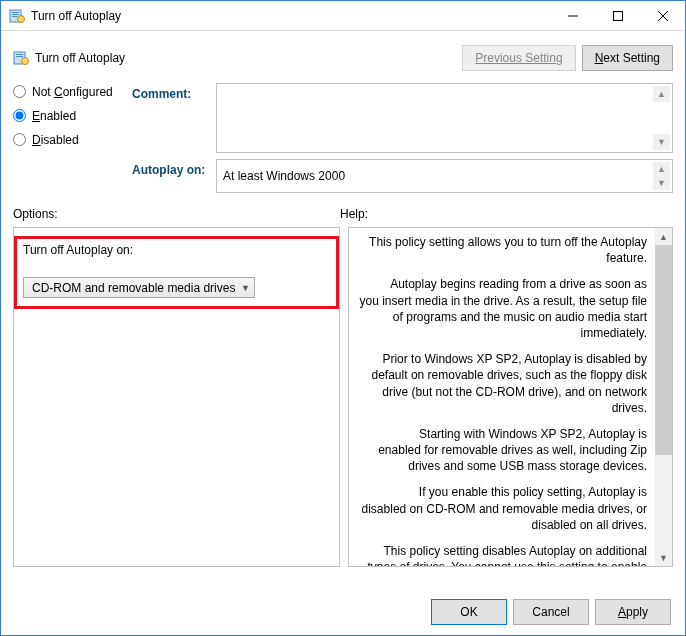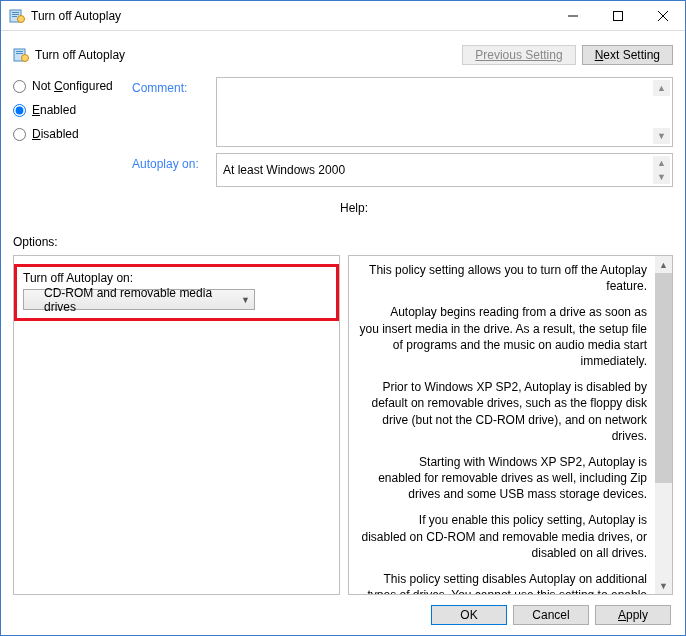--- a/index.html
+++ b/index.html
@@ -5,40 +5,40 @@
 * { box-sizing: border-box; margin: 0; padding: 0; font-family: "Segoe UI", Tahoma, sans-serif; font-size: 12px; }
 body { background: #fff; width: 686px; height: 636px; border: 1px solid #3a7ac8; position: relative; }
 .titlebar { height: 30px; display: flex; align-items: center; padding: 0 0 0 8px; border-bottom: 1px solid #ddd; }
 .titlebar .app-icon { width: 16px; height: 16px; margin-right: 6px; }
 .titlebar .title { flex: 1; color: #000; }
 .winbtn { width: 45px; height: 29px; display: flex; align-items: center; justify-content: center; background: #fff; }
 .content { padding: 10px 12px 0 12px; }
 .header-row { display: flex; align-items: center; gap: 6px; padding: 4px 0 10px 0; }
 .header-row .app-icon { width: 16px; height: 16px; }
 .nav-buttons { margin-left: auto; display: flex; gap: 6px; }
-button.std { height: 20px; padding: 0 12px; background: #e1e1e1; border: 1px solid #adadad; color: #000; }
+button.std { height: 26px; padding: 0 12px; background: #e1e1e1; border: 1px solid #adadad; color: #000; }
 button.std:disabled { color: #888; background: #efefef; border-color: #d0d0d0; }
 .underline-accel { text-decoration: underline; }
 .top-grid { display: grid; grid-template-columns: 115px 80px 1fr; gap: 6px 4px; margin-top: 2px; }
 .radio-col { display: flex; flex-direction: column; gap: 10px; padding-top: 2px; }
-.radio-item { display: flex; align-items: center; gap: 6px; }
+.radio-item { display: flex; align-items: flex-start; gap: 6px; }
 .radio-item input { width: 13px; height: 13px; }
-.label-col { color: #3b82f6; padding-top: 4px; }
+.label-col { color: #0c4a6e; padding-top: 4px; font-weight: bold; }
 .textarea-wrap { border: 1px solid #c0c0c0; position: relative; height: 70px; background: #fff; }
 .textarea-wrap .sb { position: absolute; right: 2px; width: 17px; display: flex; flex-direction: column; justify-content: space-between; top: 2px; bottom: 2px; }
 .sb-btn { height: 16px; background: #f0f0f0; display: flex; align-items: center; justify-content: center; color: #888; font-size: 9px; }
 .supported-box { border: 1px solid #c0c0c0; height: 34px; background: #fff; display: flex; align-items: center; padding: 16px 6px; position: relative; }
 .supported-box .sb { position: absolute; right: 2px; top: 2px; bottom: 2px; width: 17px; display: flex; flex-direction: column; justify-content: space-between; }
 .section-labels { display: flex; margin-top: 14px; }
-.section-labels .l { flex: 0 0 327px; margin-top: 34px; }
+.section-labels .l { flex: 0 0 327px; }
 .lower { display: flex; gap: 8px; margin-top: 6px; height: 340px; }
 .panel { border: 1px solid #c0c0c0; background: #fff; }
 .options-panel { width: 327px; position: relative; }
 .hl-box { position: absolute; left: 0; top: 8px; right: 0; border: 3px solid #e81123; padding: 4px 6px 8px 6px; }
-.select { width: 232px; height: 21px; border: 1px solid #a9a9a9; background: linear-gradient(#f6f6f6,#e8e8e8); display: flex; align-items: center; padding: 0 20px; margin-top: 4px; position: relative; }
+.select { width: 232px; height: 21px; border: 1px solid #a9a9a9; background: linear-gradient(#f6f6f6,#e8e8e8); display: flex; align-items: center; padding: 0 8px; margin-top: 20px; position: relative; }
 .select .chev { position: absolute; right: 4px; font-size: 9px; color: #555; }
 .help-wrap { flex: 1; display: flex; text-align: right; }
 .help-panel { flex: 1; padding: 6px 8px 6px 8px; overflow: hidden; line-height: 1.35; }
 .help-panel p { margin-bottom: 10px; }
 .help-panel p.ind { text-indent: 24px; }
 .vscroll { width: 17px; background: #f0f0f0; display: flex; flex-direction: column; }
 .vscroll .thumb { background: #cdcdcd; flex: 0 0 210px; margin: 0; }
 .vscroll .track { flex: 1; }
 .vscroll .arr { height: 17px; display: flex; align-items: center; justify-content: center; color: #666; font-size: 9px; }
 .footer { position: absolute; bottom: 10px; right: 14px; display: flex; gap: 6px; }

